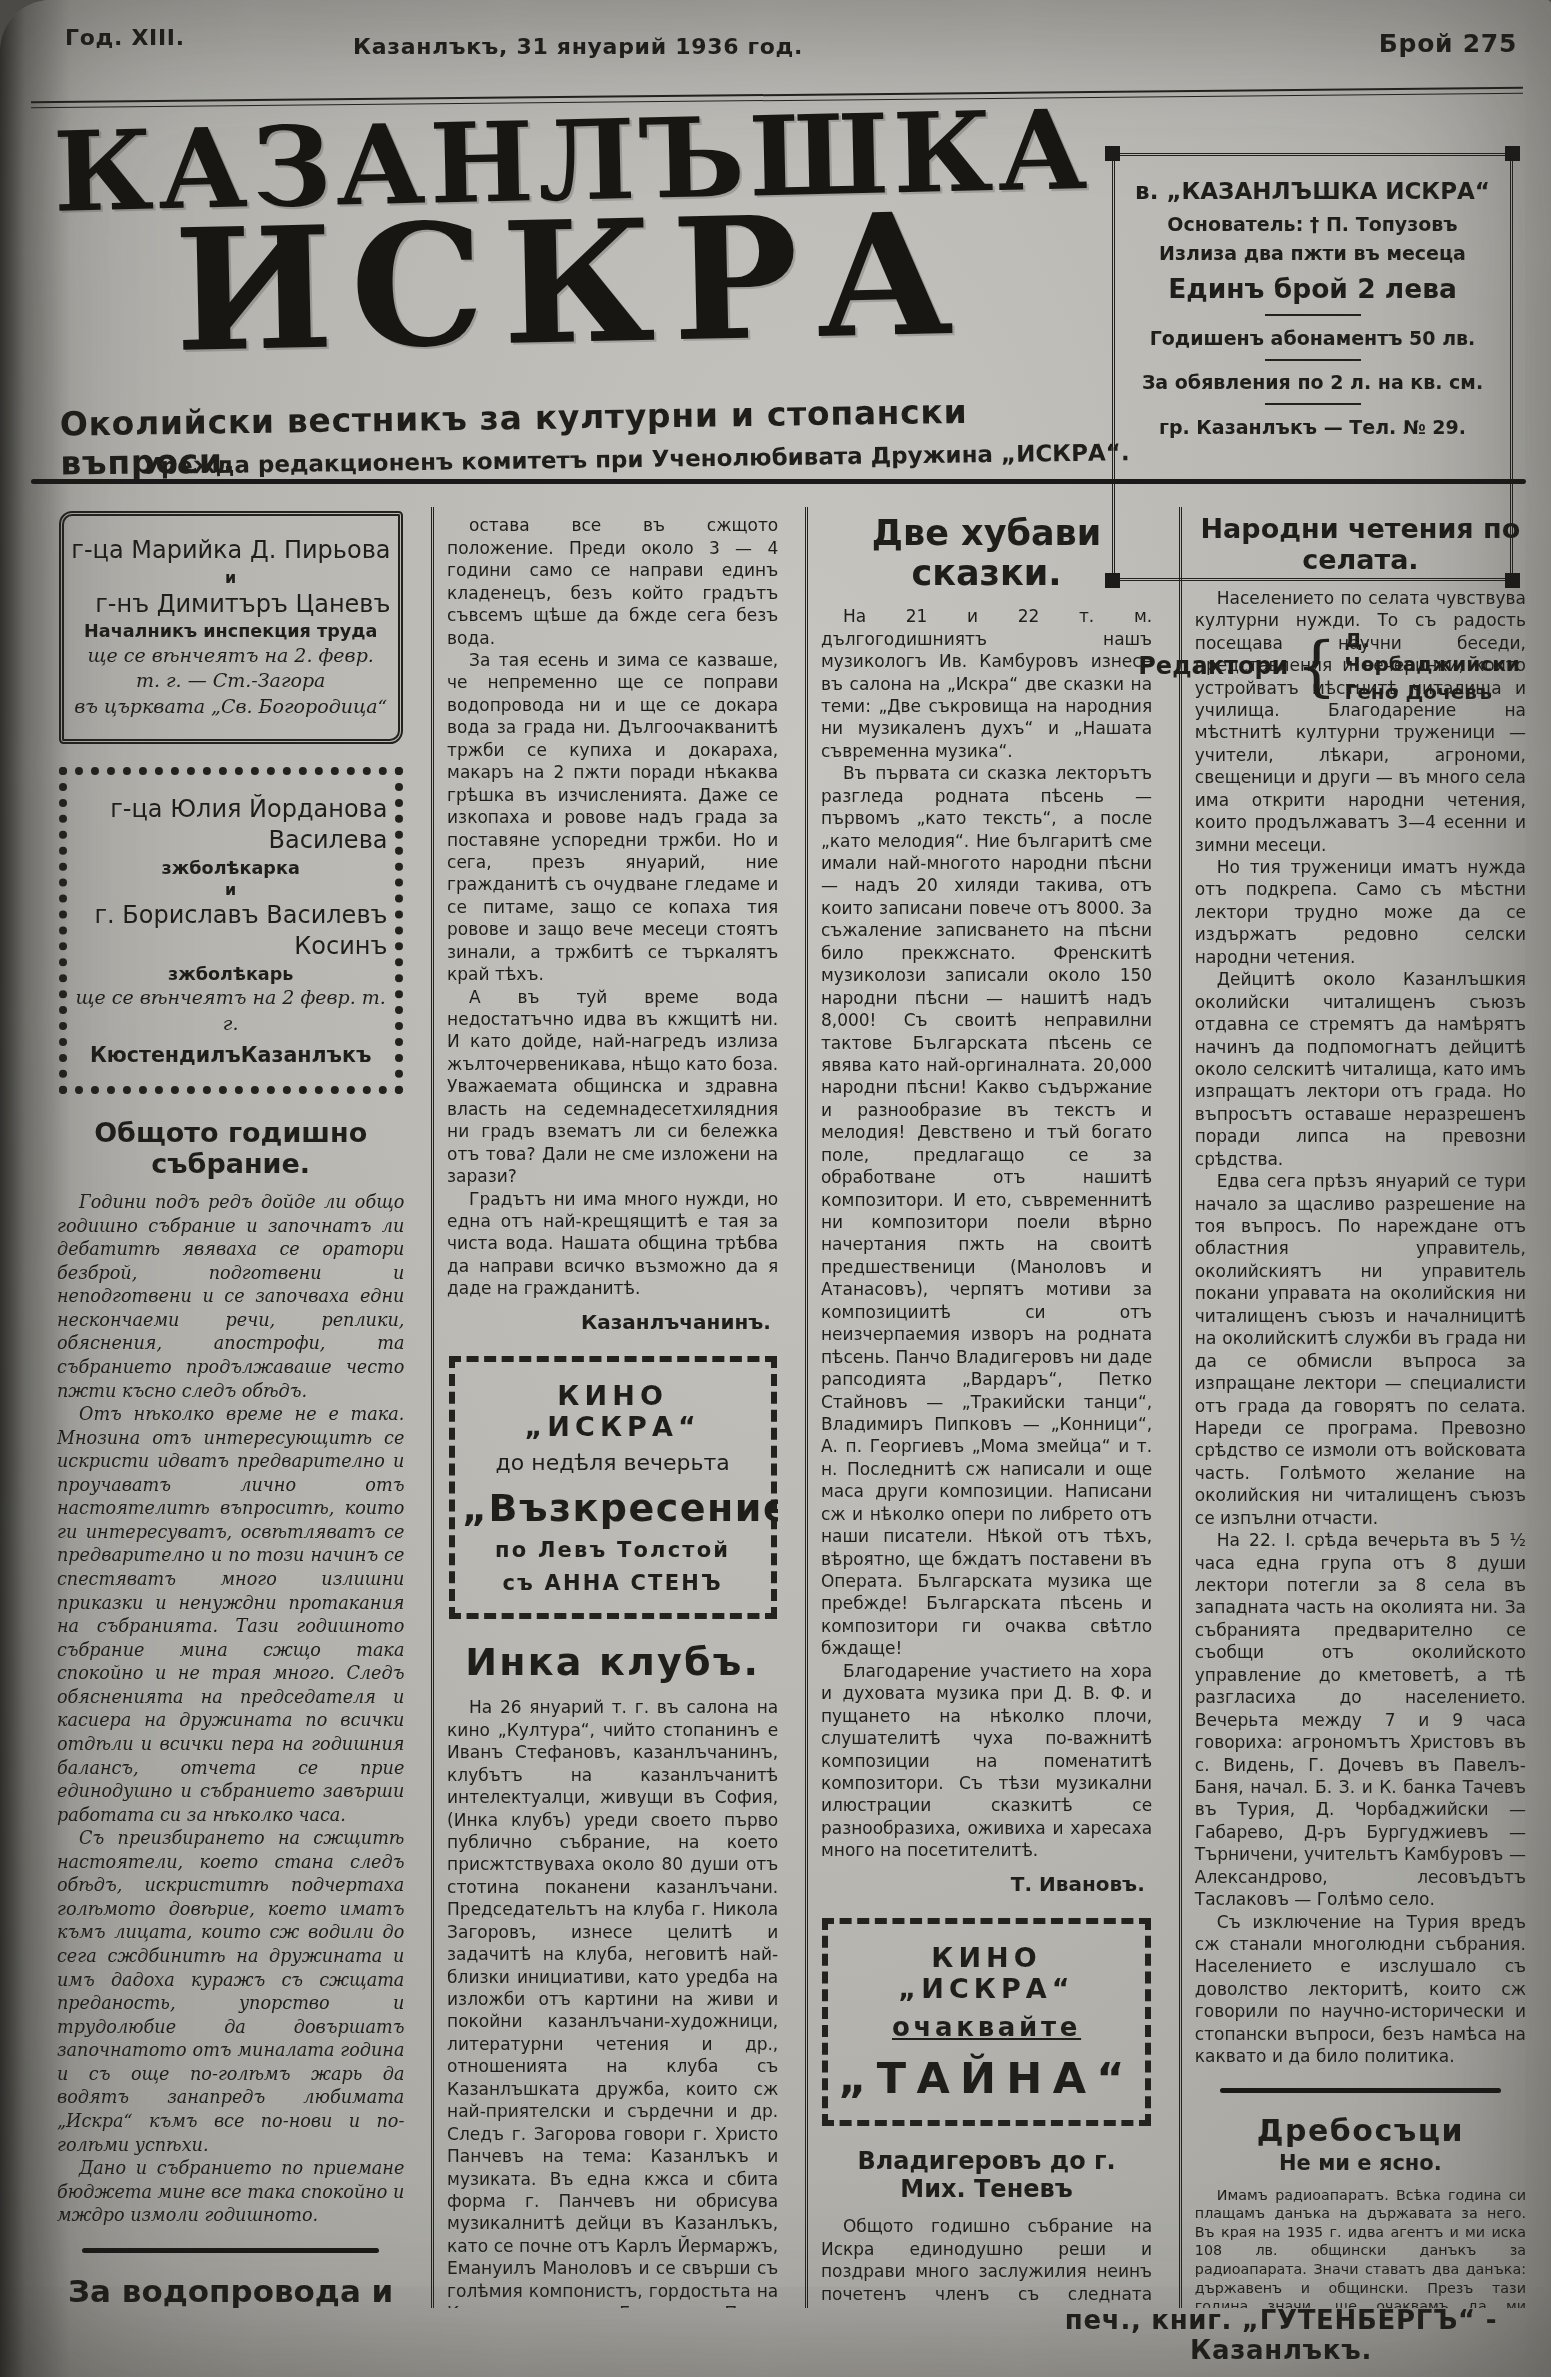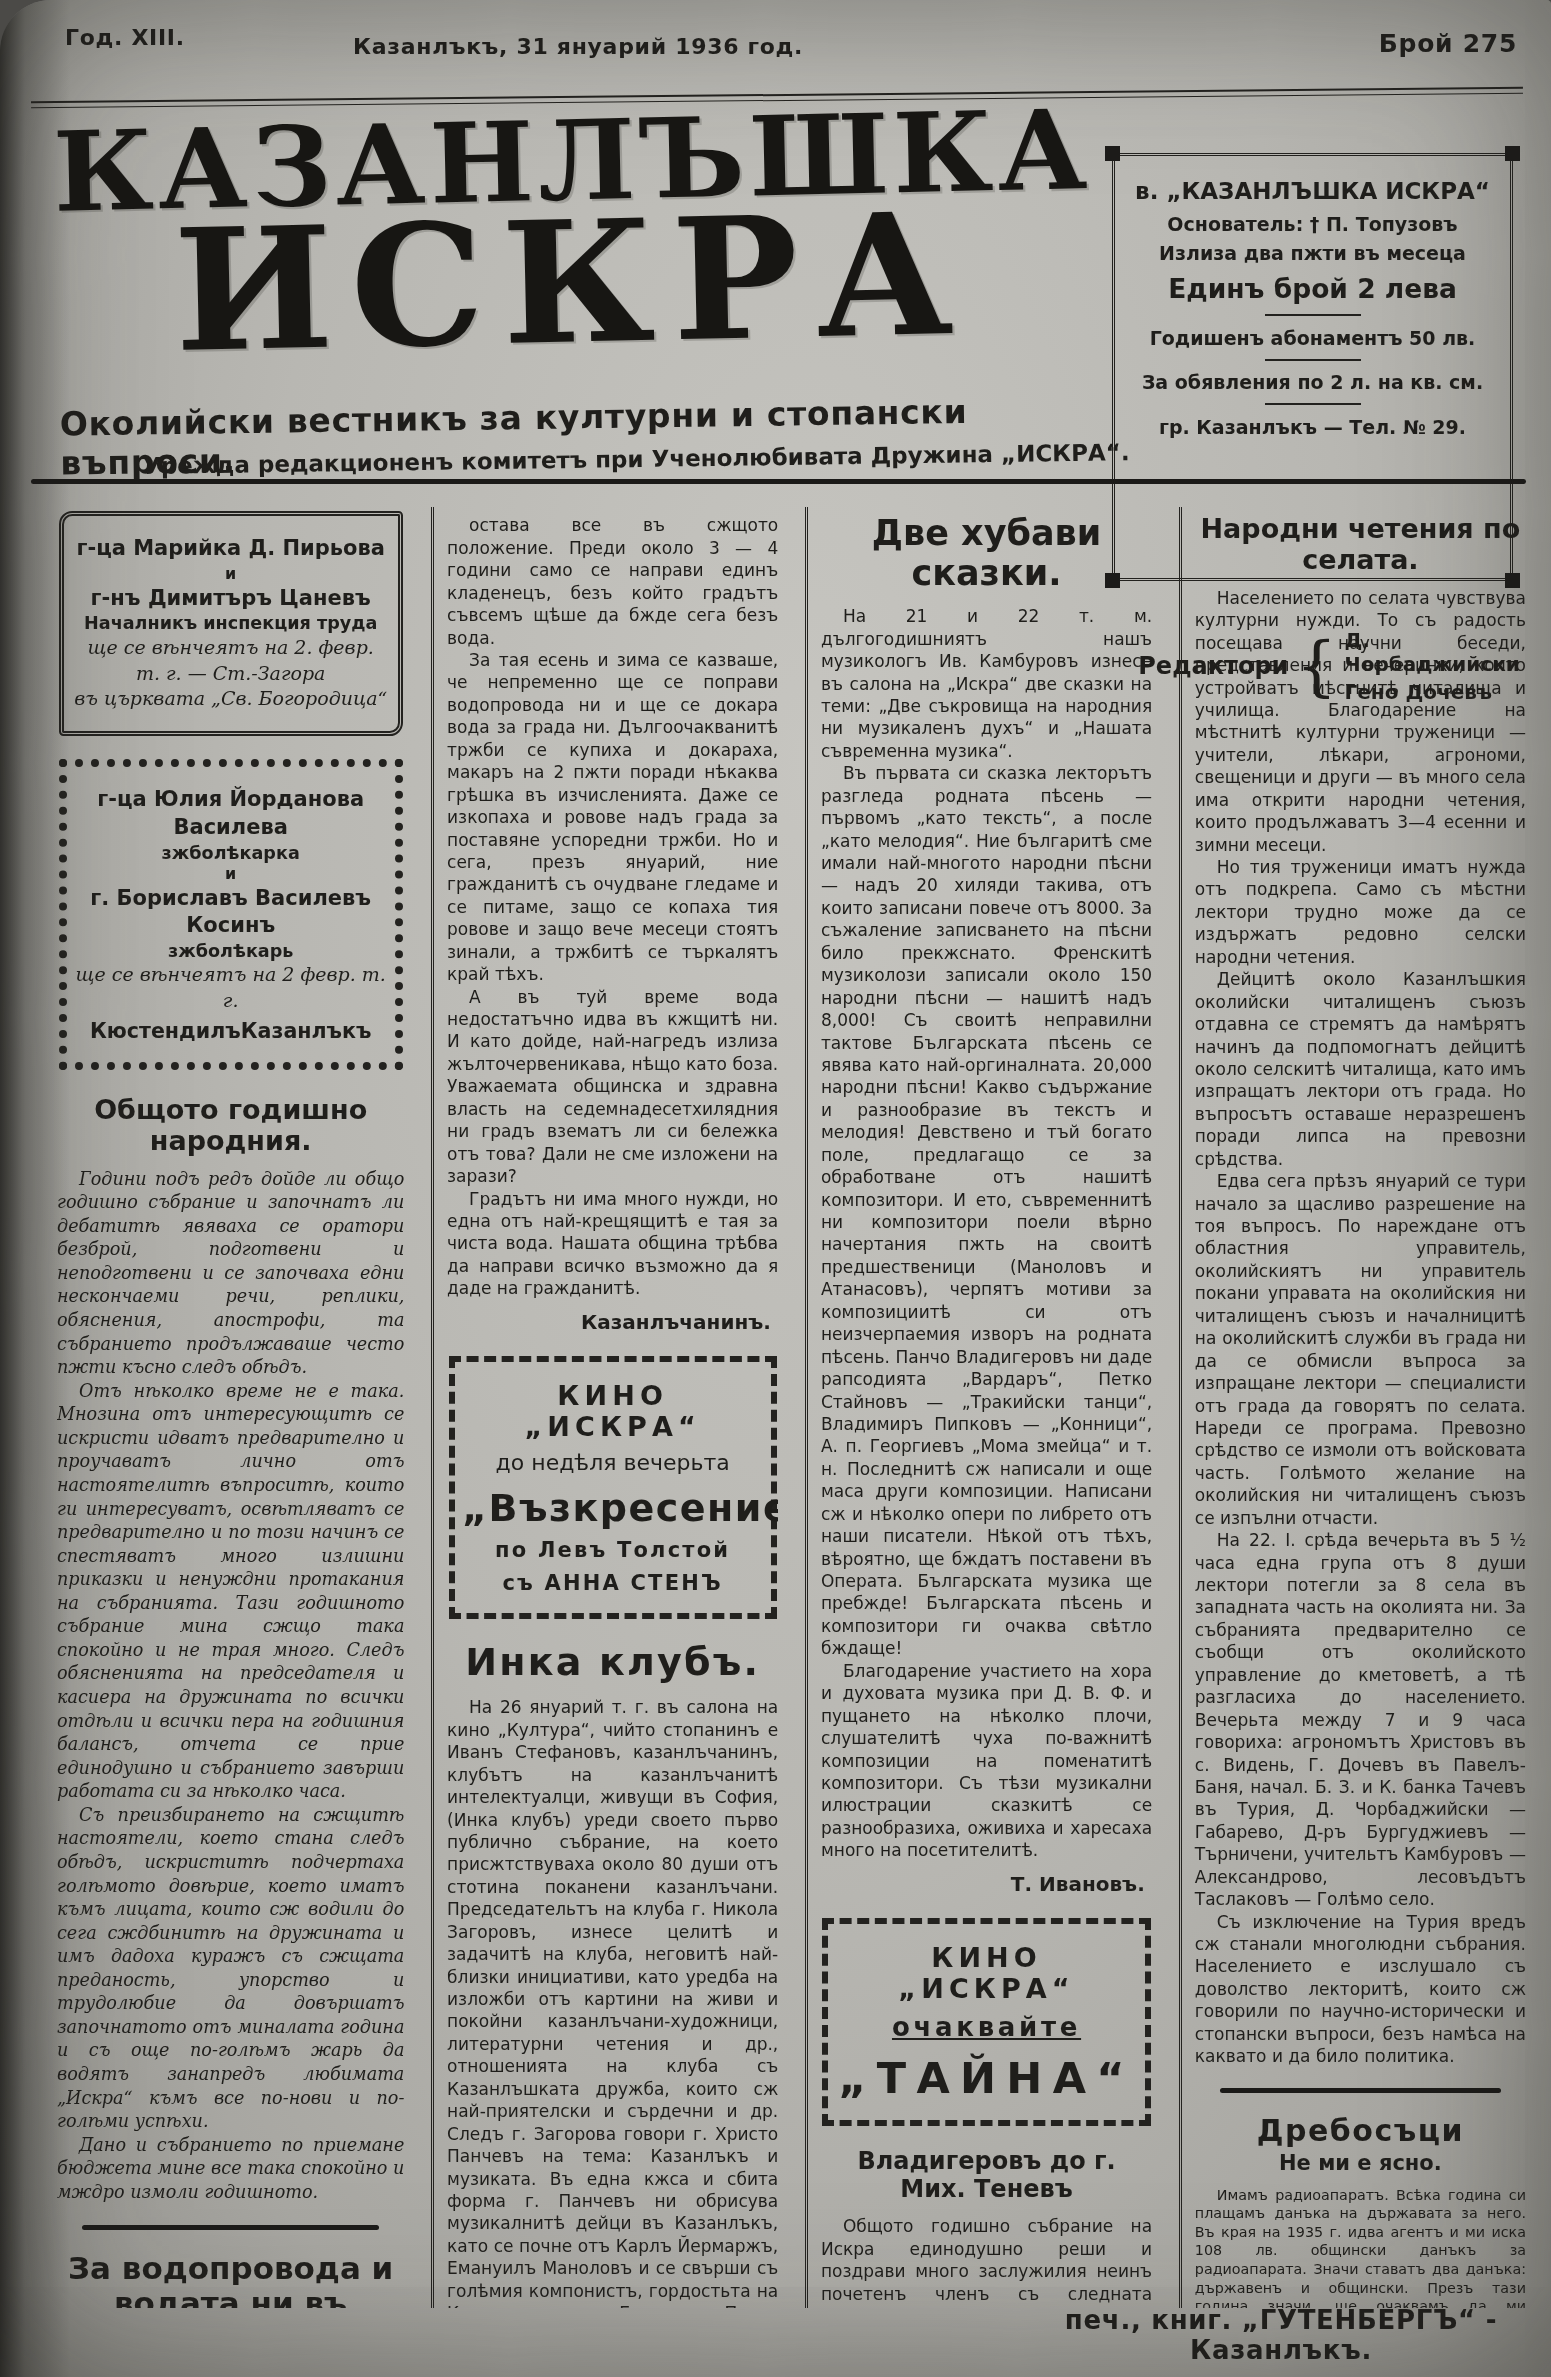--- a/index.html
+++ b/index.html
@@ -51,21 +51,21 @@
   .t-drebo{font-size:30px;letter-spacing:1.5px;margin-bottom:2.9px;}
   .drebo-sub{font-size:21px;font-weight:bold;text-align:center;margin:2.9px 0 10.3px;}
   .body p, p.bp{margin:0;text-indent:22px;text-align:justify;font-size:17px;line-height:1.32;}
   .italic-serif p{font-family:"DejaVu Serif",serif;font-style:italic;font-size:17.6px;line-height:1.34;}
   .small p{font-size:14.3px;line-height:1.3;}
   .signature{text-align:right;font-weight:bold;font-size:20px;margin:10.3px 7.4px 5.9px 0;}
   .divider{height:5.1px;background:#1b1a18;margin:20.6px 25px;border-radius:2.9px;}
   .ann-box{box-sizing:border-box;text-align:center;margin:4.4px 1.5px 23.5px;padding:19px 7.4px;}
   .wavy{border:5.1px double #23221f;border-radius:13.2px 4.4px 13.2px 4.4px;}
   .squares{border:8px dotted #23221f;}
-  .ann-name{font-weight:bold;font-size:21px;line-height:1.3;}
+  .ann-name{font-weight:normal;font-size:24px;line-height:1.3;text-align:right;}
   .ann-conj{font-weight:bold;font-size:16px;margin:1.5px 0;}
   .ann-role{font-weight:bold;font-size:17.6px;margin:1.5px 0;}
   .ann-line{font-family:"DejaVu Serif",serif;font-style:italic;font-size:19px;line-height:1.35;}
   .ann-cities{display:flex;justify-content:space-between;padding:5.9px 16px 0;font-weight:bold;font-size:20.6px;}
   .cinema{border:6.6px dashed #23221f;text-align:center;padding:17.6px 7.4px;margin:22px 1.5px;}
   .cin-venue{font-size:27px;font-weight:bold;letter-spacing:5.1px;}
   .cin-when{font-size:22px;margin-top:8.8px;}
   .cin-film{font-size:38px;font-weight:bold;margin-top:10.3px;letter-spacing:1.5px;}
   .cin-sub{font-size:21px;font-weight:bold;letter-spacing:2.2px;margin-top:8.8px;}
   .cin-teaser{font-size:26px;font-weight:bold;letter-spacing:3.7px;margin-top:8.8px;text-decoration:underline;}
@@ -139,21 +139,21 @@
         <div class="ann-conj">и</div>
         <div class="ann-name">г. Бориславъ Василевъ Косинъ</div>
         <div class="ann-role">зжболѣкарь</div>
         <div class="ann-line">ще се вѣнчеятъ на 2 февр. т. г.</div>
         <div class="ann-cities">
           <span>Кюстендилъ</span>
           <span>Казанлъкъ</span>
         </div>
       </div>
 
-      <h2 class="article-title">Общото годишно народния.</h2>
+      <h2 class="article-title">Общото годишно събрание.</h2>
       <div class="body italic-serif">
           <p>Години подъ редъ дойде ли общо годишно събрание и започнатъ ли дебатитѣ явяваха се оратори безброй, подготвени и неподготвени и се започваха едни нескончаеми речи, реплики, обяснения, апострофи, та събранието продължаваше често пжти късно следъ обѣдъ.</p>
           <p>Отъ нѣколко време не е така. Мнозина отъ интересующитѣ се искристи идватъ предварително и проучаватъ лично отъ настоятелитѣ въпроситѣ, които ги интересуватъ, освѣтляватъ се предварително и по този начинъ се спестяватъ много излишни приказки и ненуждни протакания на събранията. Тази годишното събрание мина сжщо така спокойно и не трая много. Следъ обясненията на председателя и касиера на дружината по всички отдѣли и всички пера на годишния балансъ, отчета се прие единодушно и събранието завърши работата си за нѣколко часа.</p>
           <p>Съ преизбирането на сжщитѣ настоятели, което стана следъ обѣдъ, искриститѣ подчертаха голѣмото довѣрие, което иматъ къмъ лицата, които сж водили до сега сждбинитѣ на дружината и имъ дадоха куражъ съ сжщата преданость, упорство и трудолюбие да довършатъ започнатото отъ миналата година и съ още по-голѣмъ жарь да водятъ занапредъ любимата „Искра“ къмъ все по-нови и по-голѣми успѣхи.</p>
           <p>Дано и събранието по приемане бюджета мине все така спокойно и мждро измоли годишното.</p>
         </div>
 
       <div class="divider"></div>
 
       <h2 class="article-title t-vodo">За водопровода и водата ни въ града.</h2>

